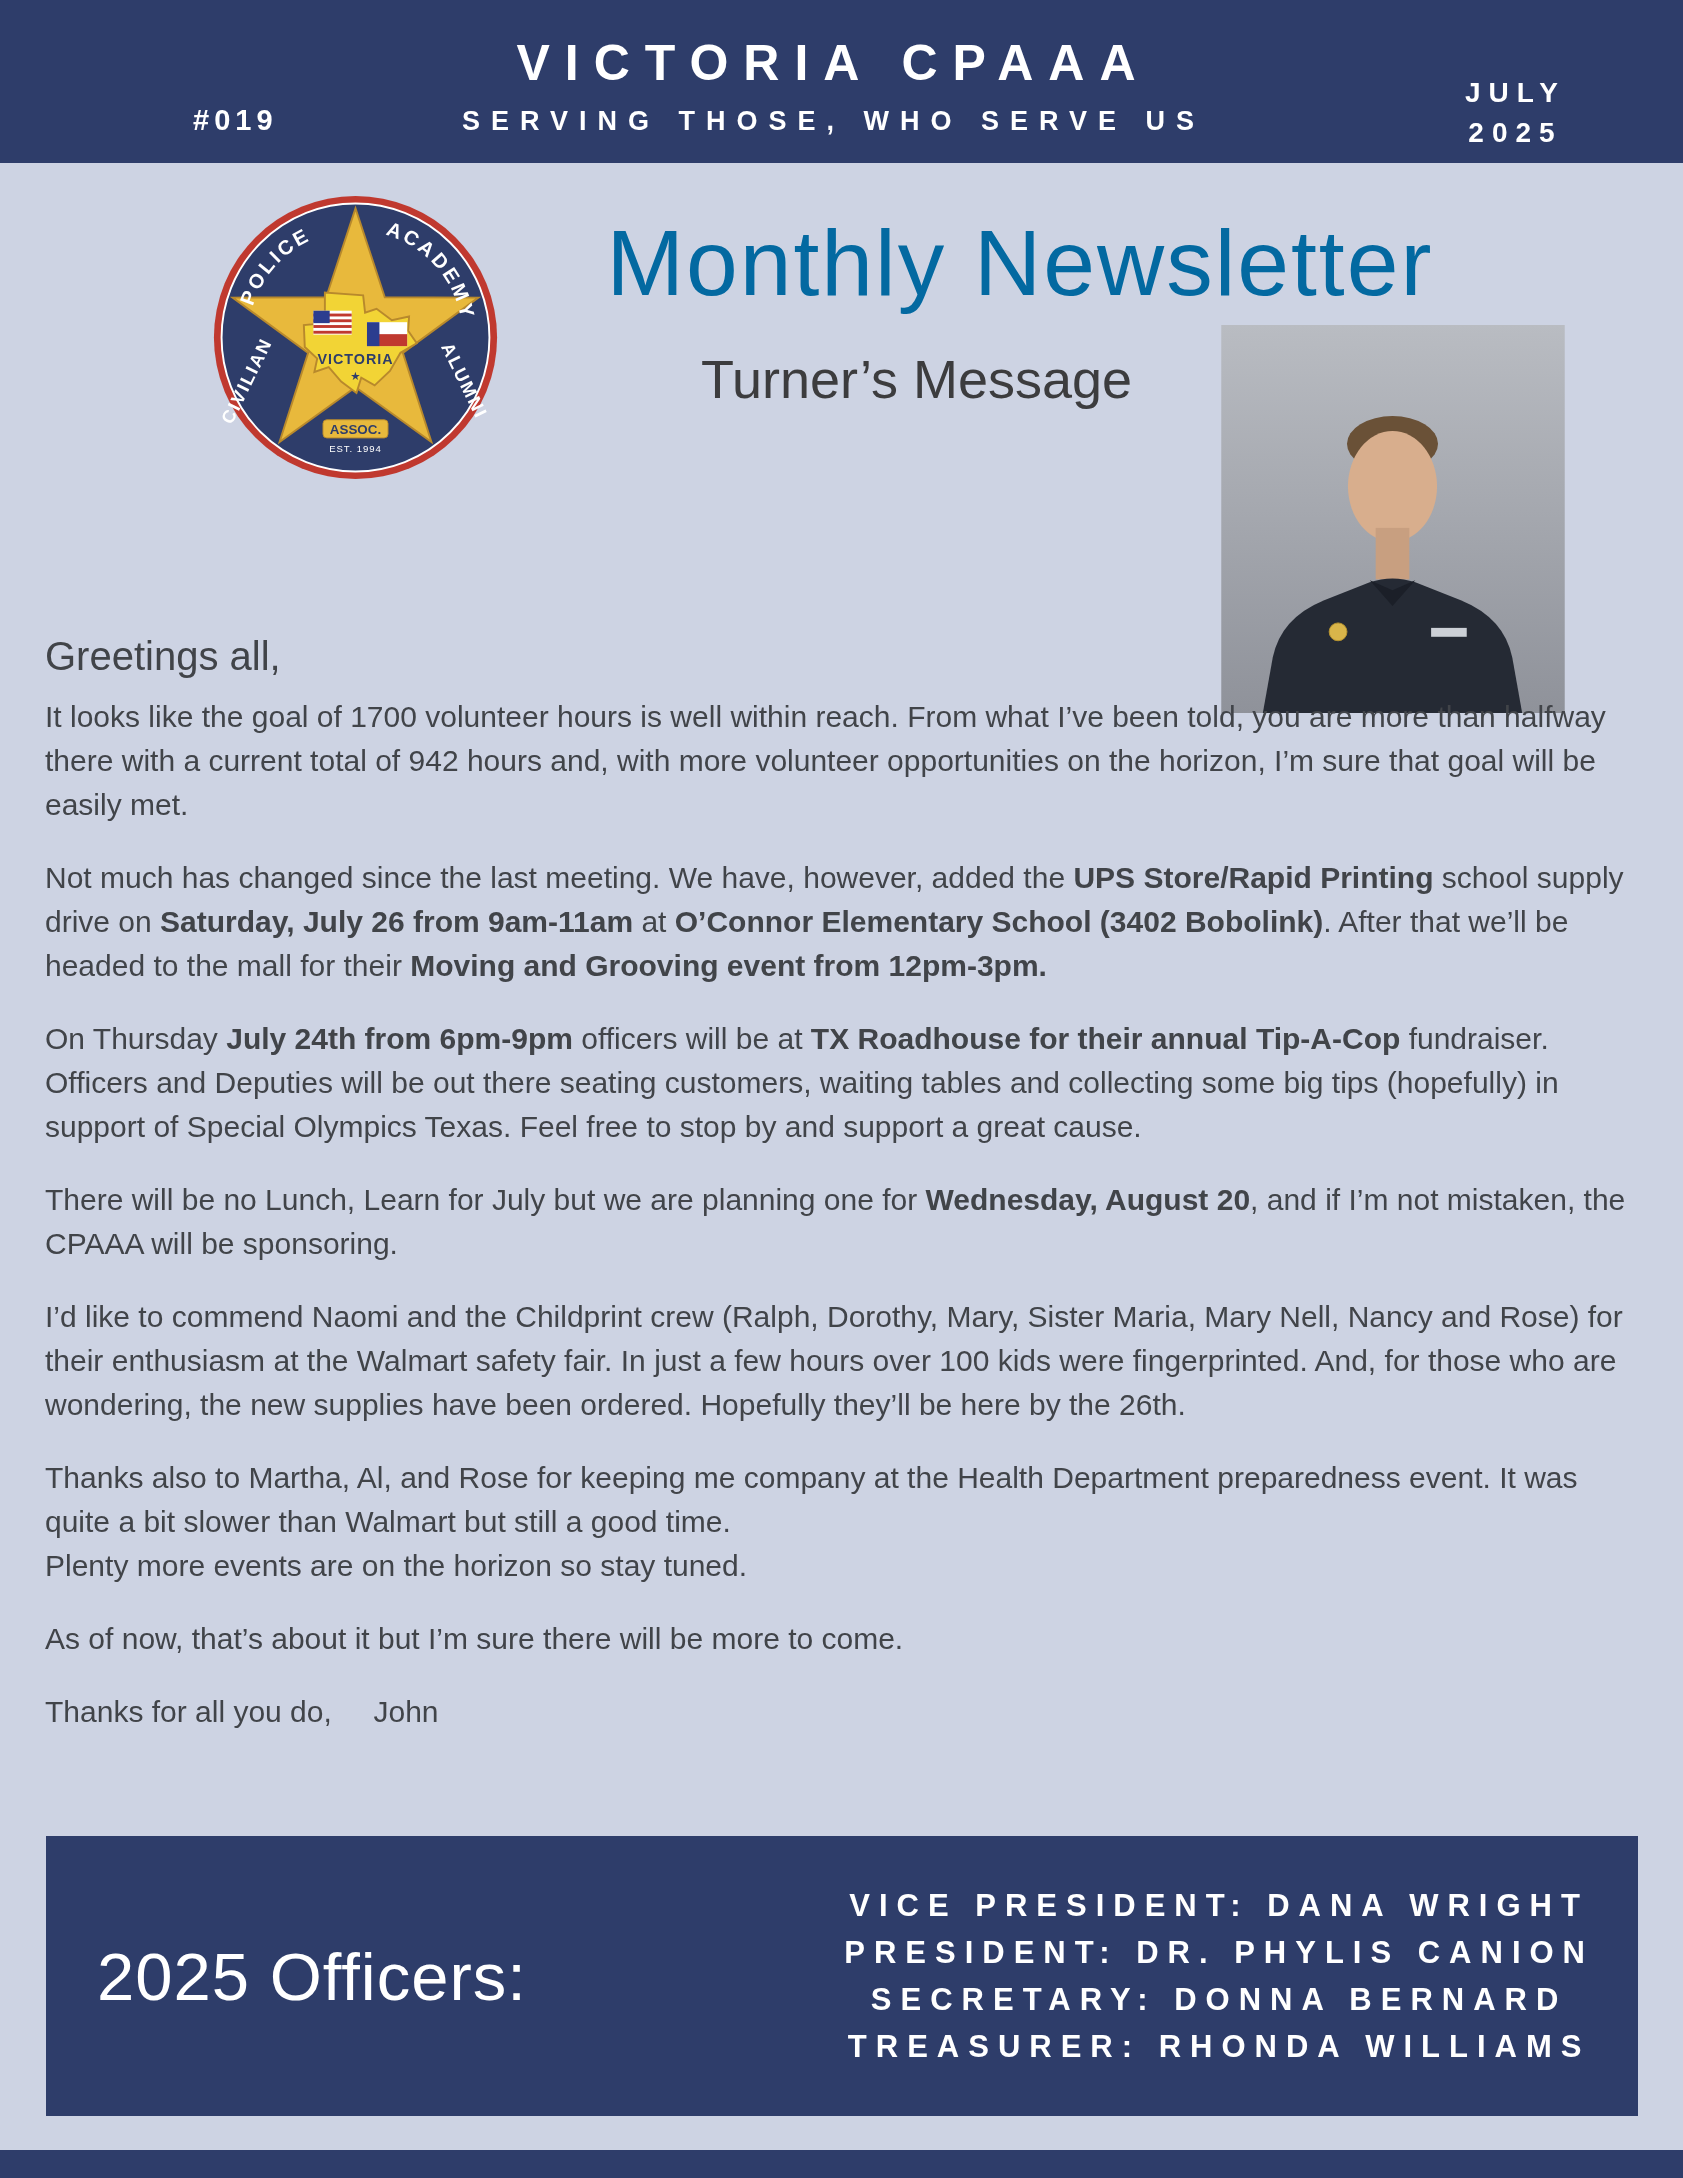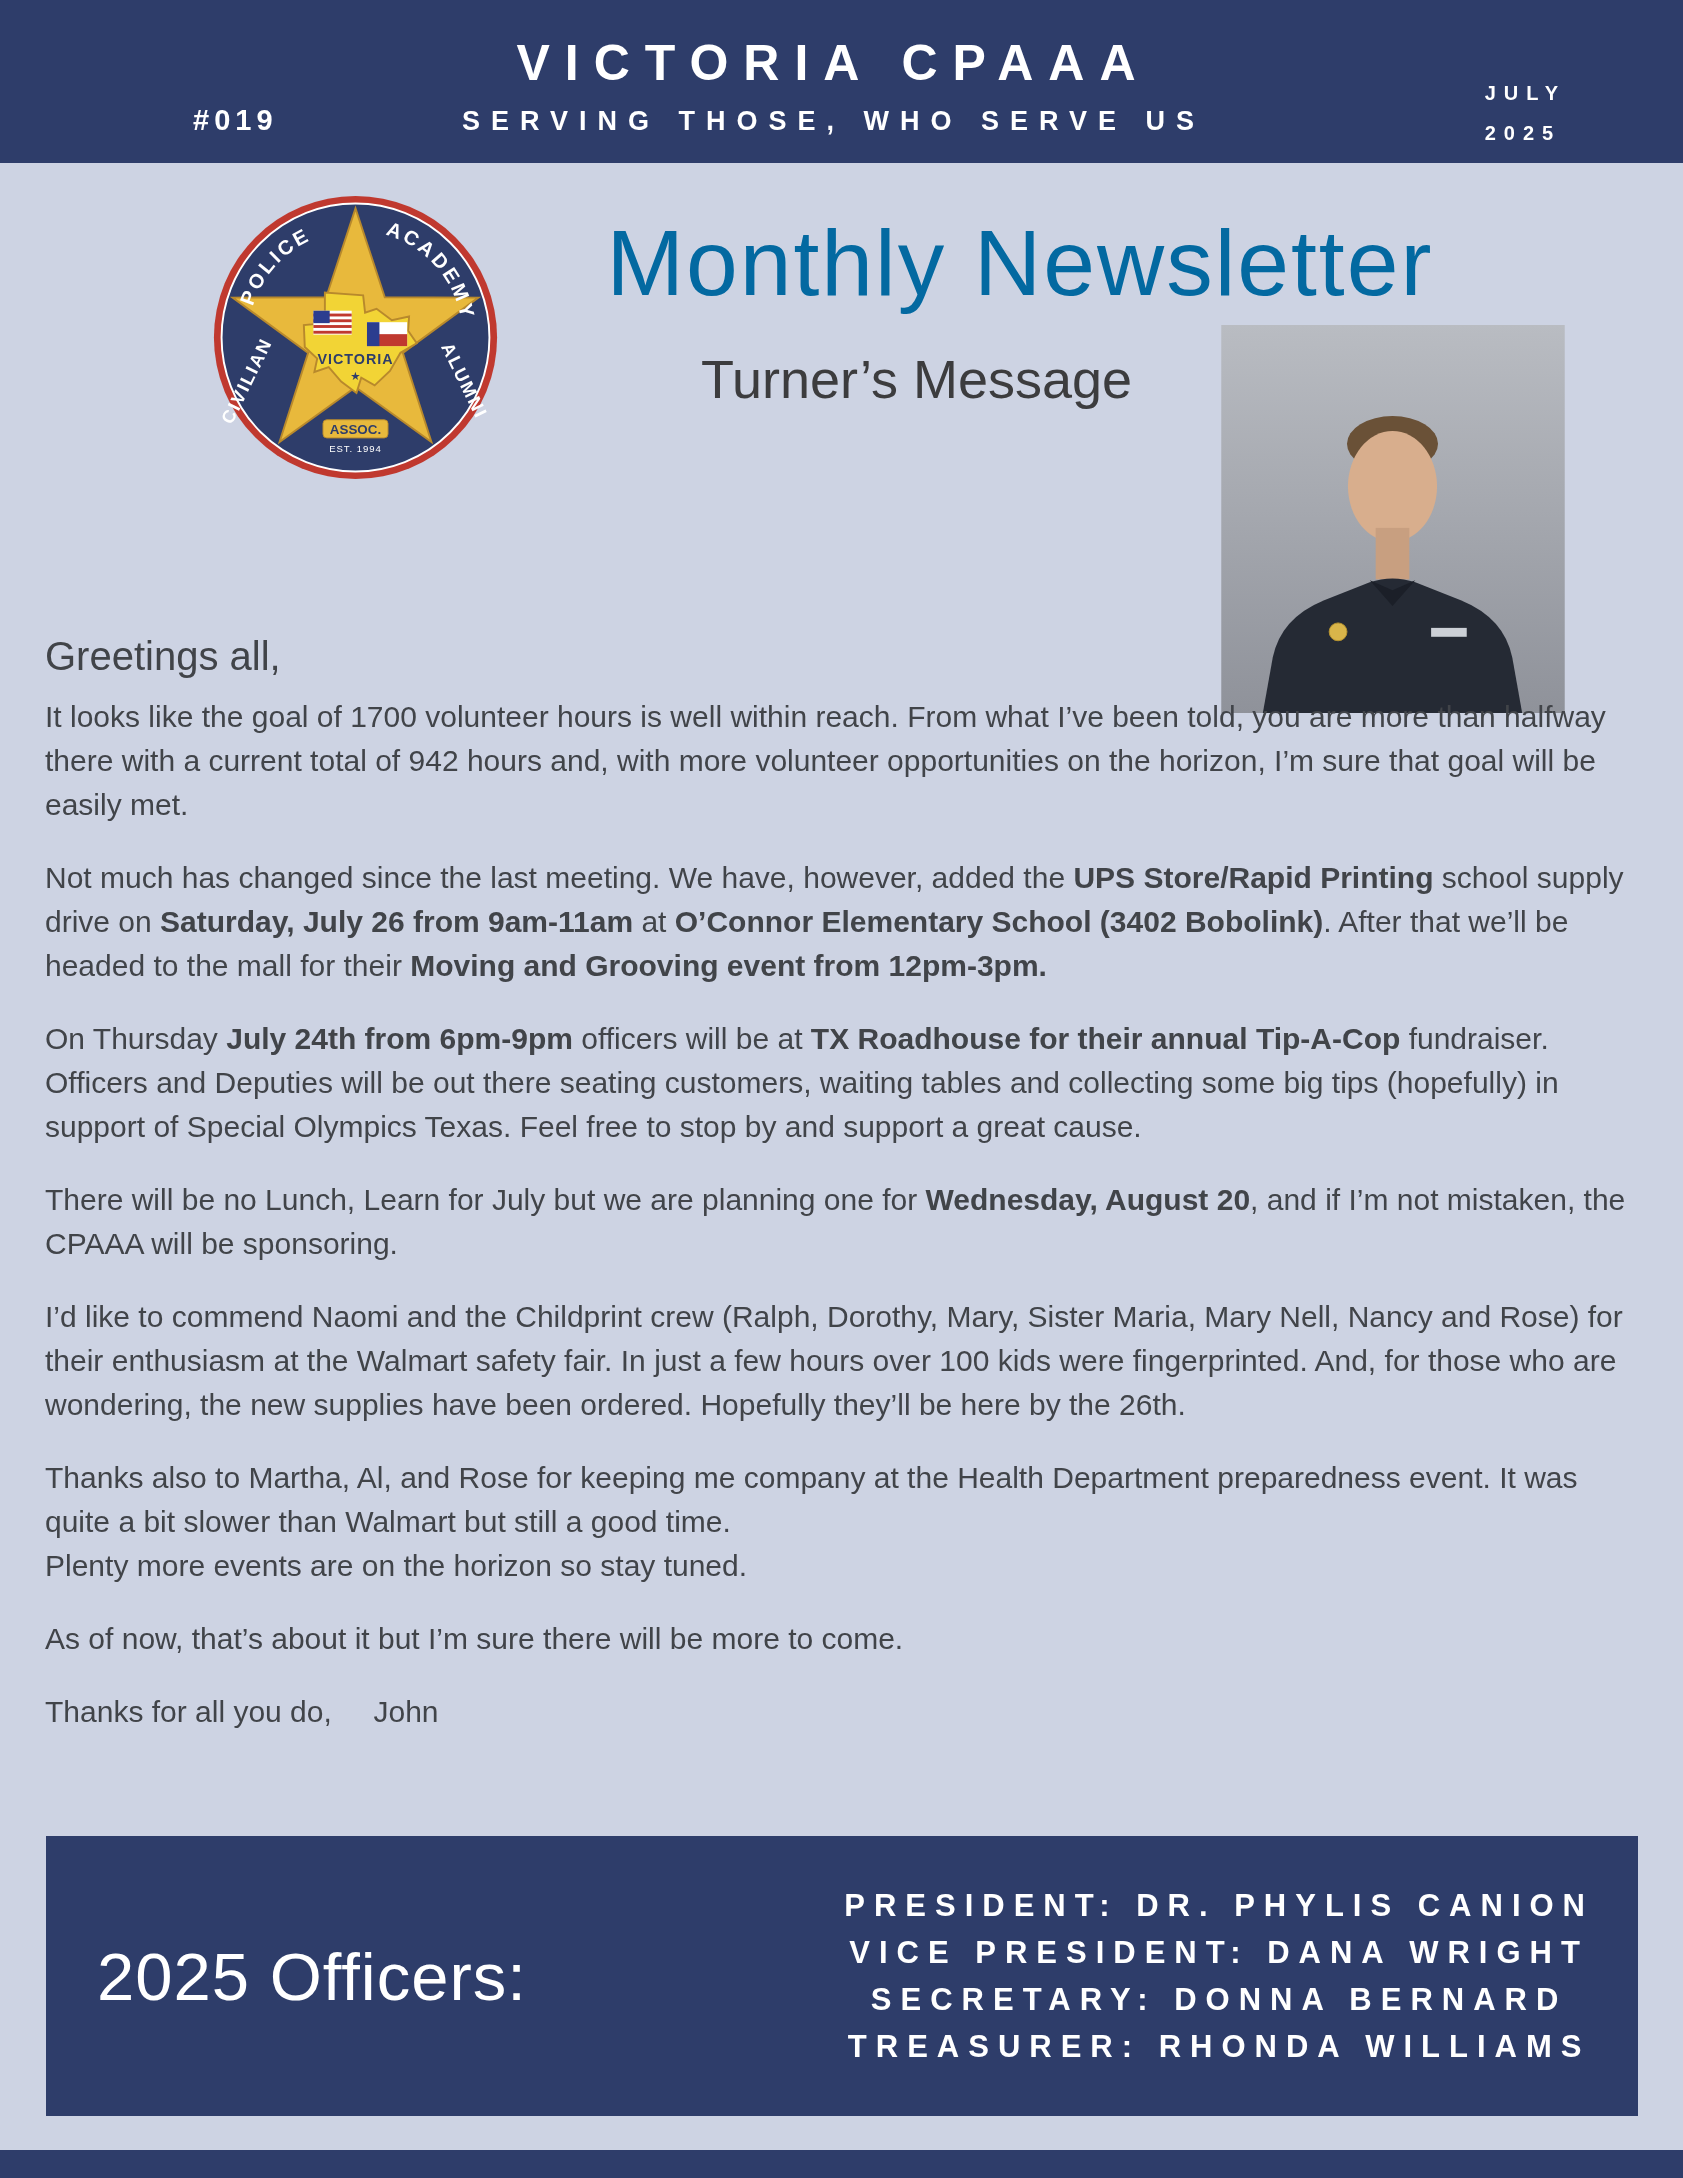--- a/index.html
+++ b/index.html
@@ -28,21 +28,21 @@
   }
   .header-title {
     font-size: 50px; font-weight: bold; letter-spacing: 15px;
   }
   .header-tagline {
     margin-top: 14px;
     font-size: 27px; font-weight: bold; letter-spacing: 11px;
   }
   .header-date {
     position: absolute; right: 117px; top: 73px;
-    text-align: left; font-size: 20px; font-weight: bold;
+    text-align: center; font-size: 28px; font-weight: bold;
     letter-spacing: 8px; line-height: 40px;
   }
   
   .logo {
     position: absolute; left: 212px; top: 194px;
     width: 287px; height: 287px;
   }
   .title-monthly {
     position: absolute; left: 446px; top: 210px; width: 1148px;
     text-align: center;
@@ -178,22 +178,22 @@
       <p><span>I’d like to commend Naomi and the Childprint crew (Ralph, Dorothy, Mary, Sister Maria, Mary Nell, Nancy and Rose) for their enthusiasm at the Walmart safety fair. In just a few hours over 100 kids were fingerprinted. And, for those who are wondering, the new supplies have been ordered. Hopefully they’ll be here by the 26th.</span></p>
       <p><span>Thanks also to Martha, Al, and Rose for keeping me company at the Health Department preparedness event. It was quite a bit slower than Walmart but still a good time.
 Plenty more events are on the horizon so stay tuned.</span></p>
       <p><span>As of now, that’s about it but I’m sure there will be more to come.</span></p>
       <p><span>Thanks for all you do,     John</span></p>
     </div>
 
   <footer class="footer">
     <div class="footer-heading">2025 Officers:</div>
     <div class="officers">
+        <div>VICE PRESIDENT: DANA WRIGHT</div>
         <div>PRESIDENT: DR. PHYLIS CANION</div>
-        <div>VICE PRESIDENT: DANA WRIGHT</div>
         <div>SECRETARY: DONNA BERNARD</div>
         <div>TREASURER: RHONDA WILLIAMS</div>
       </div>
   </footer>
 
   <div class="bottom-strip"></div>
 </div>
 
 
 </body></html>

